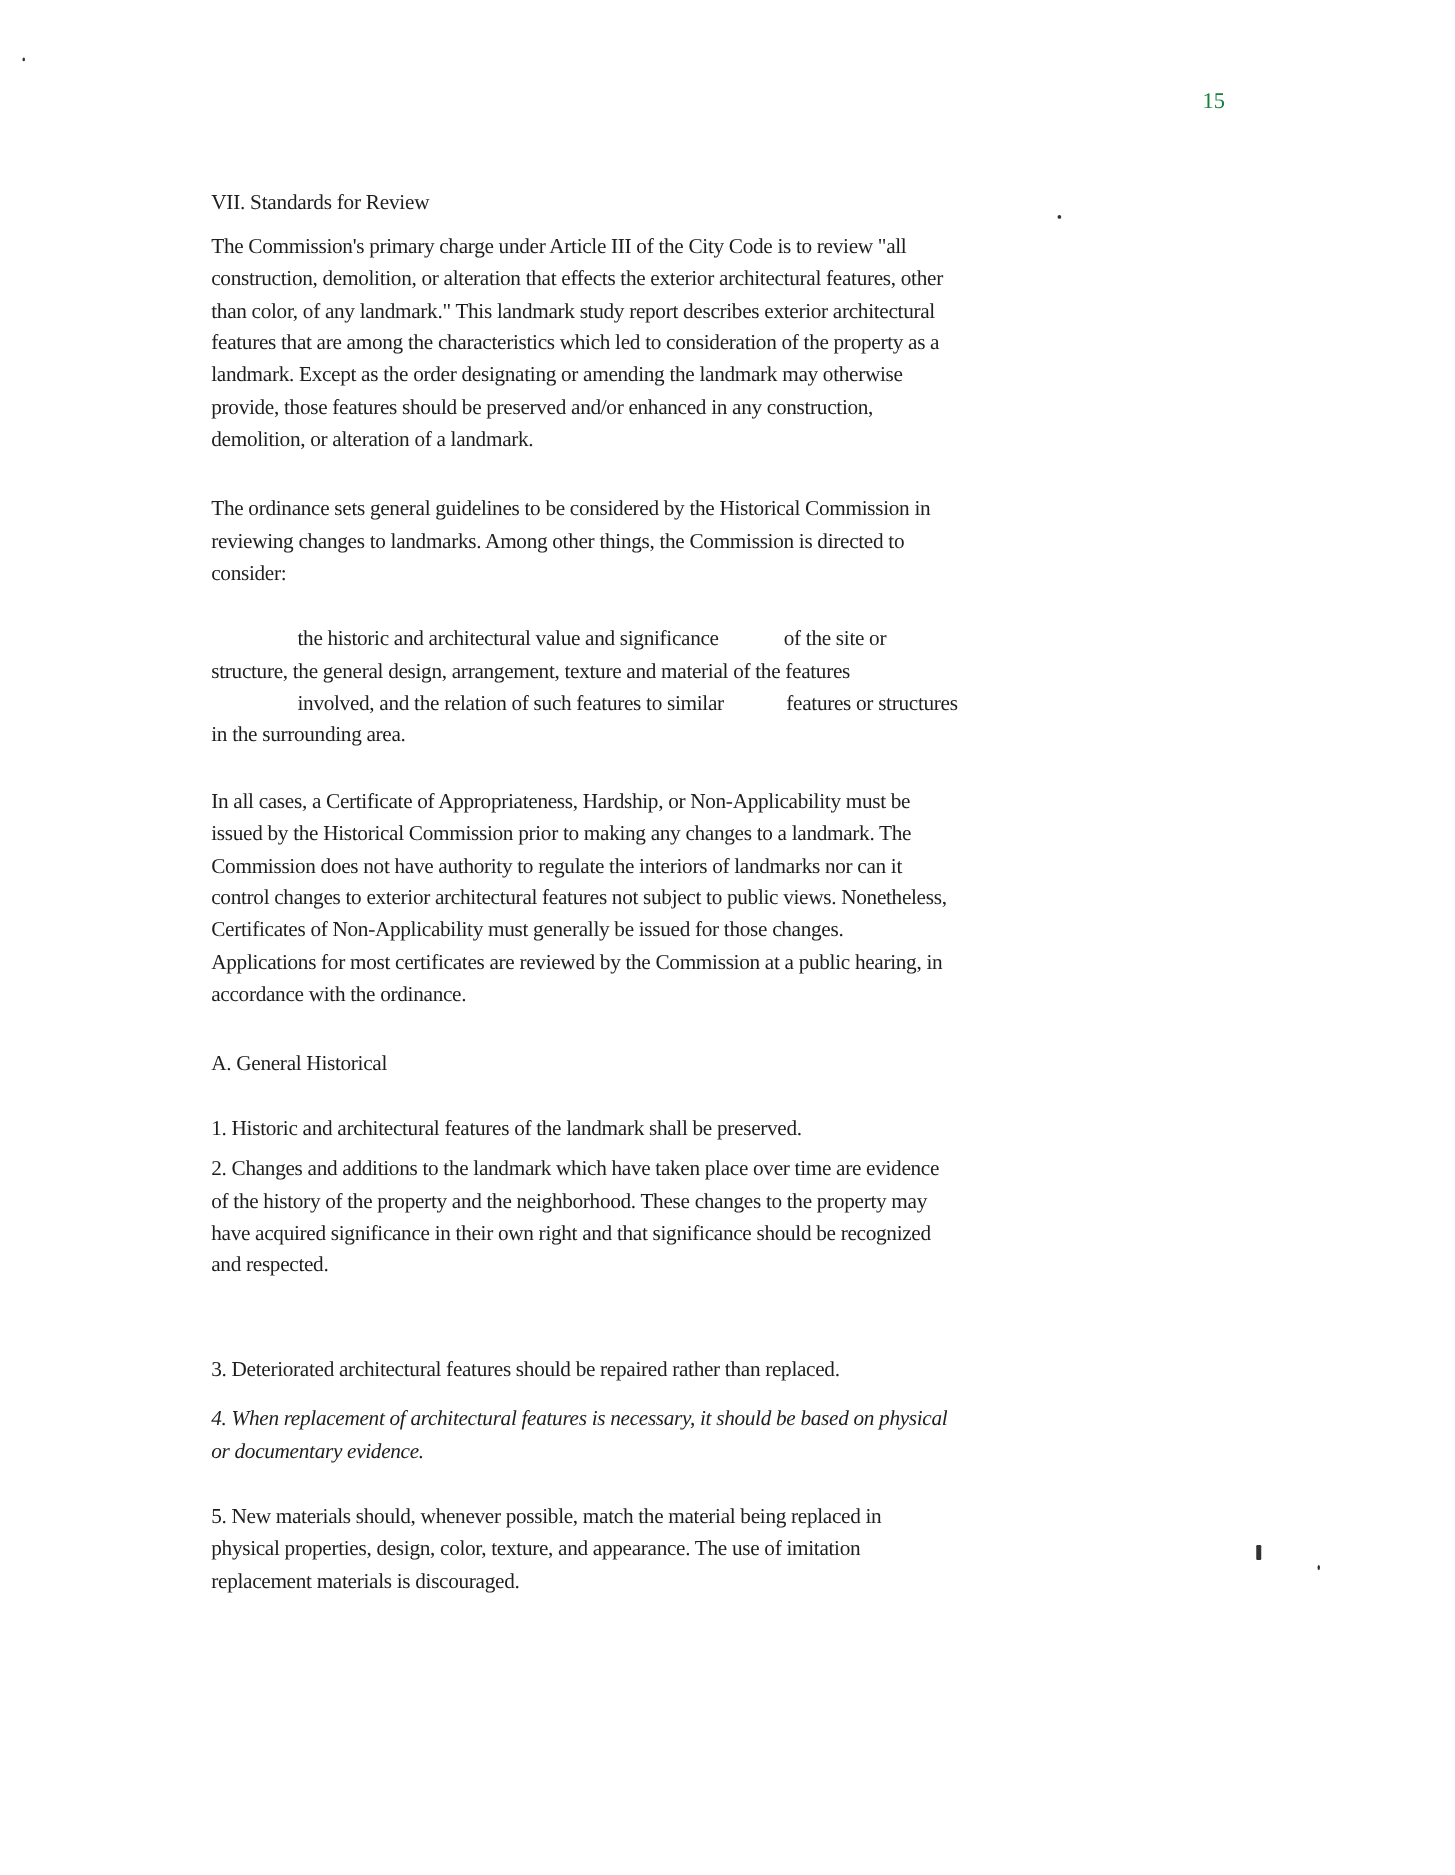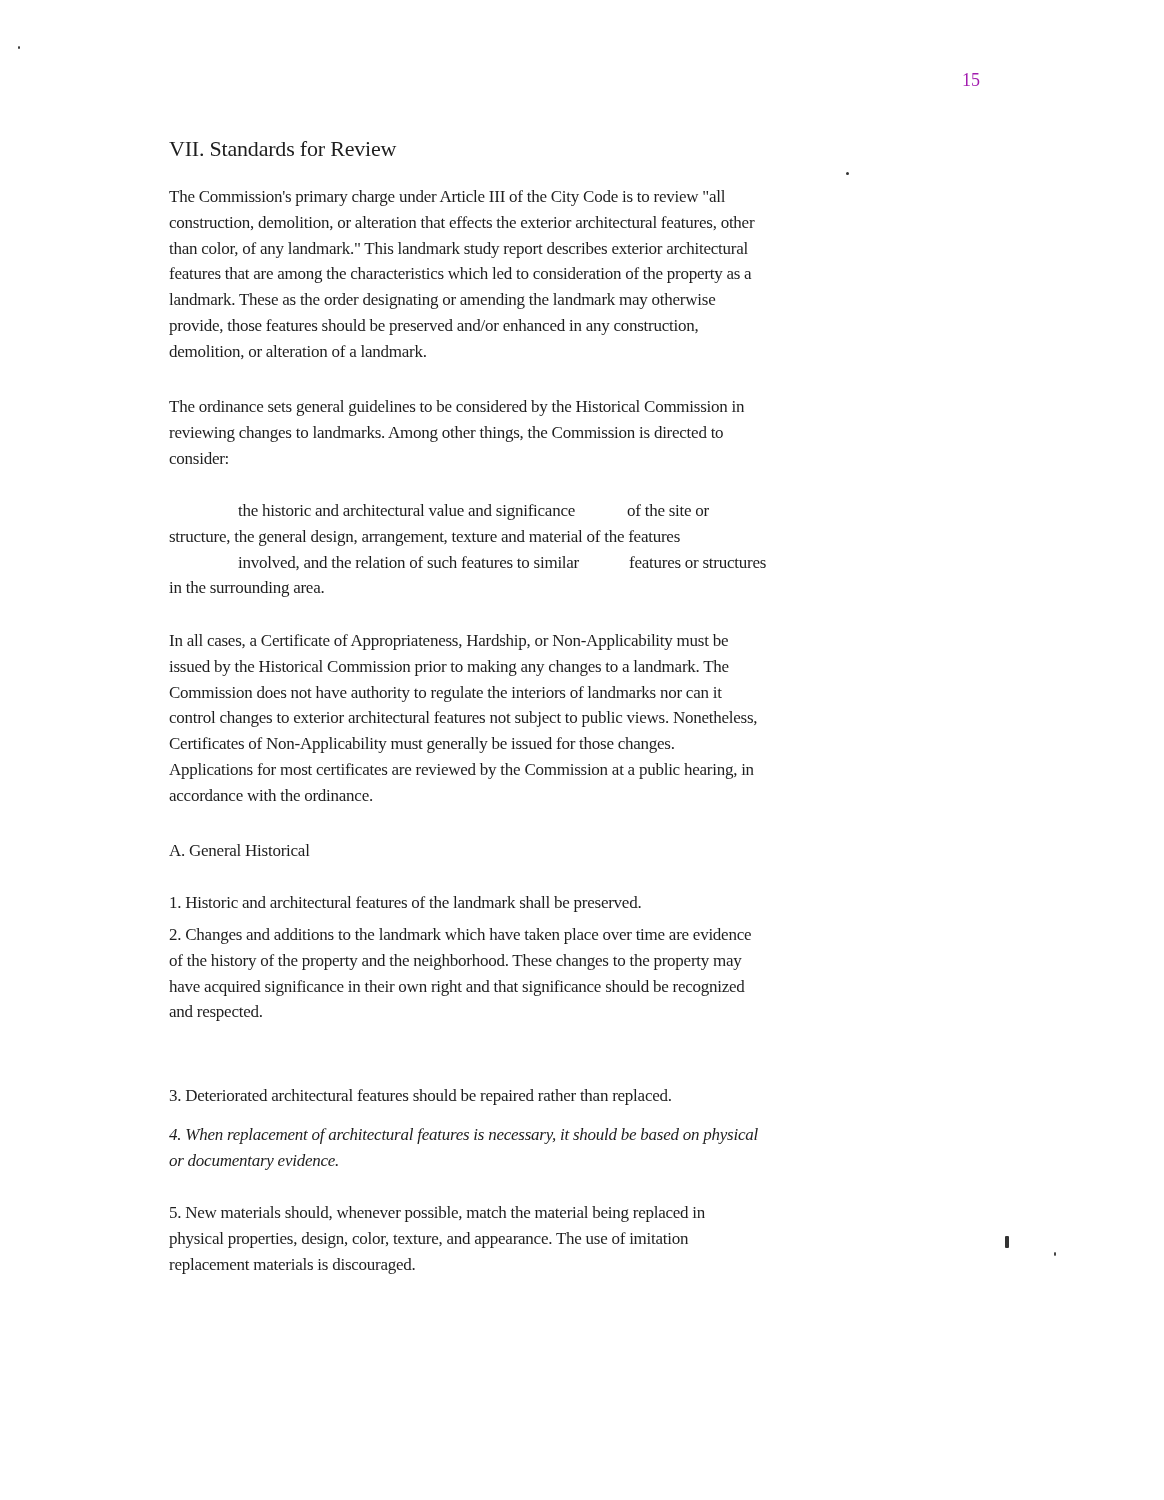--- a/index.html
+++ b/index.html
@@ -3,25 +3,25 @@
   <meta charset="utf-8">
   <style>
     html, body { margin: 0; padding: 0; background: #ffffff; }
     body {
       width: 1164px; height: 1500px; position: relative; overflow: hidden;
       font-family: "Liberation Serif", "DejaVu Serif", serif;
       color: #1e1e1e;
     }
     .page-number {
       position: absolute; left: 962px; top: 70px;
-      font-size: 18px; color: #a21caf;
+      font-size: 18px; color: #15803d;
     }
     .heading {
-      position: absolute; left: 169px; top: 136px;
-      font-size: 22px; letter-spacing: -0.2px;
+      position: absolute; left: 169px; top: 152px;
+      font-size: 17px; letter-spacing: -0.2px;
     }
     .para {
       position: absolute; left: 169px; width: 830px;
       font-size: 17px; line-height: 25.8px; letter-spacing: -0.25px;
       margin: 0;
     }
     .line { display: block; white-space: nowrap; }
     .indent { padding-left: 69px; }
     .gap-a { display: inline-block; width: 52px; }
     .gap-b { display: inline-block; width: 50px; }
@@ -32,21 +32,21 @@
 
 <div class="page-number">15</div>
 
 <div class="heading">VII. Standards for Review</div>
 
 <p class="para" style="top:184px;">
   <span class="line">The Commission's primary charge under Article III of the City Code is to review "all</span>
   <span class="line">construction, demolition, or alteration that effects the exterior architectural features, other</span>
   <span class="line">than color, of any landmark." This landmark study report describes exterior architectural</span>
   <span class="line">features that are among the characteristics which led to consideration of the property as a</span>
-  <span class="line">landmark. These as the order designating or amending the landmark may otherwise</span>
+  <span class="line">landmark. Except as the order designating or amending the landmark may otherwise</span>
   <span class="line">provide, those features should be preserved and/or enhanced in any construction,</span>
   <span class="line">demolition, or alteration of a landmark.</span>
 </p>
 
 <p class="para" style="top:394px;">
   <span class="line">The ordinance sets general guidelines to be considered by the Historical Commission in</span>
   <span class="line">reviewing changes to landmarks. Among other things, the Commission is directed to</span>
   <span class="line">consider:</span>
 </p>
 

